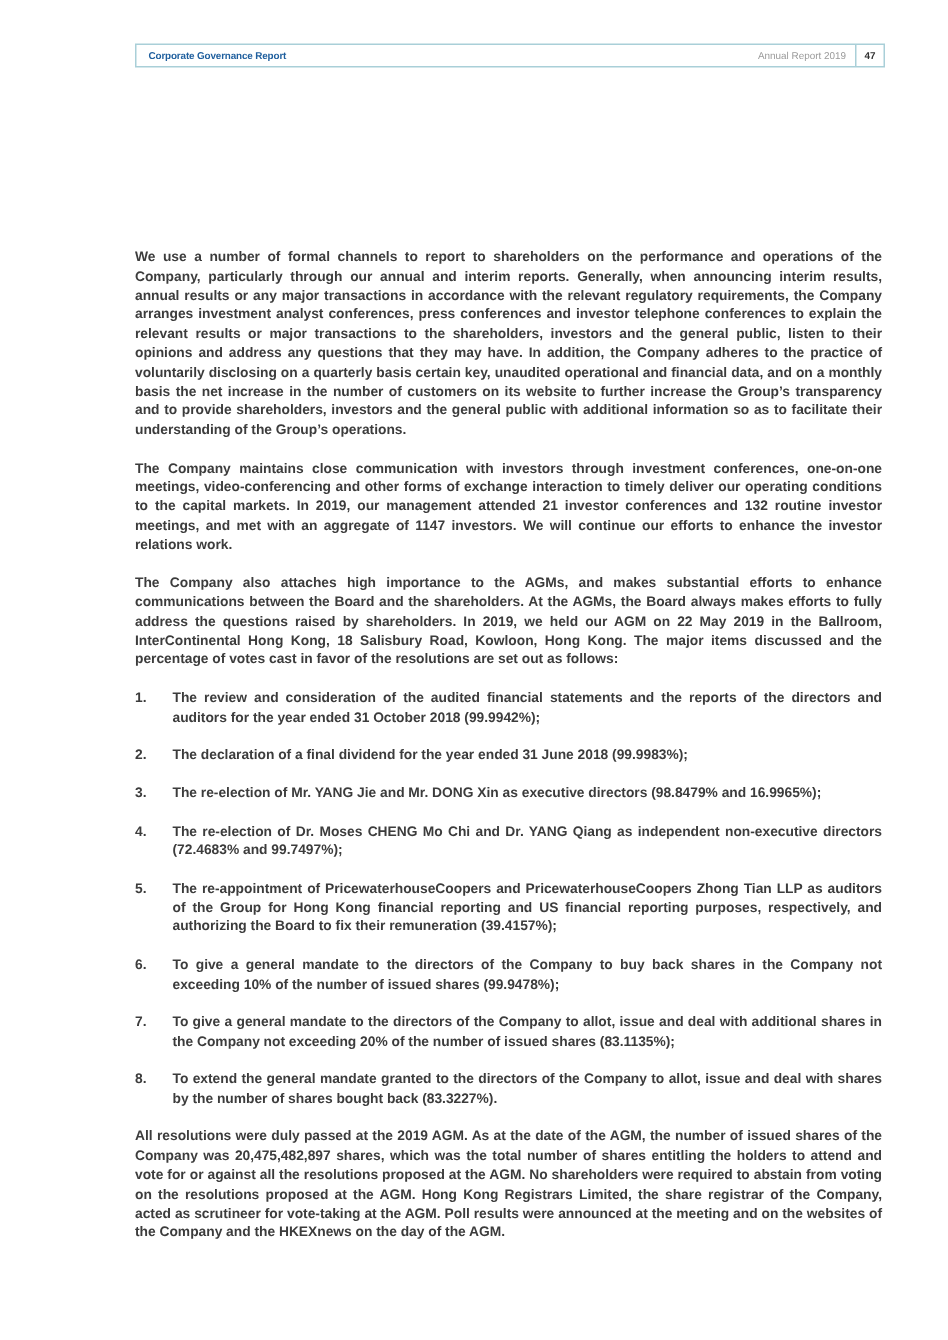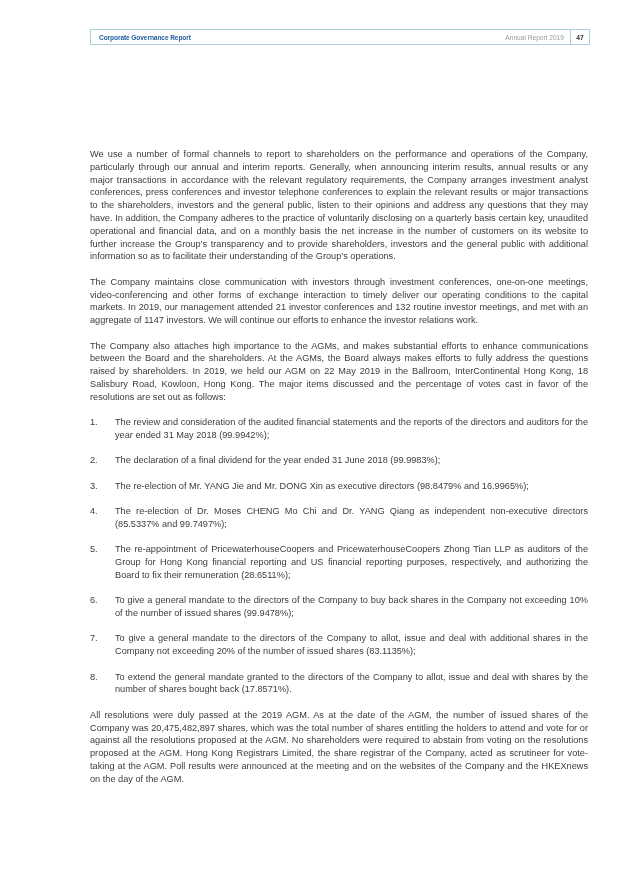--- a/index.html
+++ b/index.html
@@ -46,26 +46,27 @@
       display: flex;
       align-items: center;
       justify-content: center;
       font-size: 6.6px;
       font-weight: bold;
       color: #333;
     }
     .content {
       position: absolute;
       left: 90px;
-      top: 148px;
+      top: 165px;
       width: 498px;
       font-size: 9.2px;
       line-height: 12.8px;
       text-align: justify;
       color: #3c3c3c;
+      font-weight: bold;
     }
     .para {
       margin: 0 0 12.6px 0;
     }
     .list {
       margin: 0 0 12.6px 0;
       padding: 0;
       list-style: none;
     }
     .list-item {
@@ -91,46 +92,46 @@
 </div>
 
 <div class="content">
   <p class="para">We use a number of formal channels to report to shareholders on the performance and operations of the Company, particularly through our annual and interim reports. Generally, when announcing interim results, annual results or any major transactions in accordance with the relevant regulatory requirements, the Company arranges investment analyst conferences, press conferences and investor telephone conferences to explain the relevant results or major transactions to the shareholders, investors and the general public, listen to their opinions and address any questions that they may have. In addition, the Company adheres to the practice of voluntarily disclosing on a quarterly basis certain key, unaudited operational and financial data, and on a monthly basis the net increase in the number of customers on its website to further increase the Group’s transparency and to provide shareholders, investors and the general public with additional information so as to facilitate their understanding of the Group’s operations.</p>
   <p class="para">The Company maintains close communication with investors through investment conferences, one-on-one meetings, video-conferencing and other forms of exchange interaction to timely deliver our operating conditions to the capital markets. In 2019, our management attended 21 investor conferences and 132 routine investor meetings, and met with an aggregate of 1147 investors. We will continue our efforts to enhance the investor relations work.</p>
   <p class="para">The Company also attaches high importance to the AGMs, and makes substantial efforts to enhance communications between the Board and the shareholders. At the AGMs, the Board always makes efforts to fully address the questions raised by shareholders. In 2019, we held our AGM on 22 May 2019 in the Ballroom, InterContinental Hong Kong, 18 Salisbury Road, Kowloon, Hong Kong. The major items discussed and the percentage of votes cast in favor of the resolutions are set out as follows:</p>
 
   <ol class="list">
     <li class="list-item">
       <span class="list-num">1.</span>
-      <span class="list-text">The review and consideration of the audited financial statements and the reports of the directors and auditors for the year ended 31 May 2018 (99.9942%);</span>
+      <span class="list-text">The review and consideration of the audited financial statements and the reports of the directors and auditors for the year ended 31 October 2018 (99.9942%);</span>
     </li>
     <li class="list-item">
       <span class="list-num">2.</span>
       <span class="list-text">The declaration of a final dividend for the year ended 31 June 2018 (99.9983%);</span>
     </li>
     <li class="list-item">
       <span class="list-num">3.</span>
       <span class="list-text">The re-election of Mr. YANG Jie and Mr. DONG Xin as executive directors (98.8479% and 16.9965%);</span>
     </li>
     <li class="list-item">
       <span class="list-num">4.</span>
-      <span class="list-text">The re-election of Dr. Moses CHENG Mo Chi and Dr. YANG Qiang as independent non-executive directors (85.5337% and 99.7497%);</span>
+      <span class="list-text">The re-election of Dr. Moses CHENG Mo Chi and Dr. YANG Qiang as independent non-executive directors (72.4683% and 99.7497%);</span>
     </li>
     <li class="list-item">
       <span class="list-num">5.</span>
-      <span class="list-text">The re-appointment of PricewaterhouseCoopers and PricewaterhouseCoopers Zhong Tian LLP as auditors of the Group for Hong Kong financial reporting and US financial reporting purposes, respectively, and authorizing the Board to fix their remuneration (28.6511%);</span>
+      <span class="list-text">The re-appointment of PricewaterhouseCoopers and PricewaterhouseCoopers Zhong Tian LLP as auditors of the Group for Hong Kong financial reporting and US financial reporting purposes, respectively, and authorizing the Board to fix their remuneration (39.4157%);</span>
     </li>
     <li class="list-item">
       <span class="list-num">6.</span>
       <span class="list-text">To give a general mandate to the directors of the Company to buy back shares in the Company not exceeding 10% of the number of issued shares (99.9478%);</span>
     </li>
     <li class="list-item">
       <span class="list-num">7.</span>
       <span class="list-text">To give a general mandate to the directors of the Company to allot, issue and deal with additional shares in the Company not exceeding 20% of the number of issued shares (83.1135%);</span>
     </li>
     <li class="list-item">
       <span class="list-num">8.</span>
-      <span class="list-text">To extend the general mandate granted to the directors of the Company to allot, issue and deal with shares by the number of shares bought back (17.8571%).</span>
+      <span class="list-text">To extend the general mandate granted to the directors of the Company to allot, issue and deal with shares by the number of shares bought back (83.3227%).</span>
     </li>
   </ol>
 
   <p class="para">All resolutions were duly passed at the 2019 AGM. As at the date of the AGM, the number of issued shares of the Company was 20,475,482,897 shares, which was the total number of shares entitling the holders to attend and vote for or against all the resolutions proposed at the AGM. No shareholders were required to abstain from voting on the resolutions proposed at the AGM. Hong Kong Registrars Limited, the share registrar of the Company, acted as scrutineer for vote-taking at the AGM. Poll results were announced at the meeting and on the websites of the Company and the HKEXnews on the day of the AGM.</p>
 </div>
 
 </body></html>

